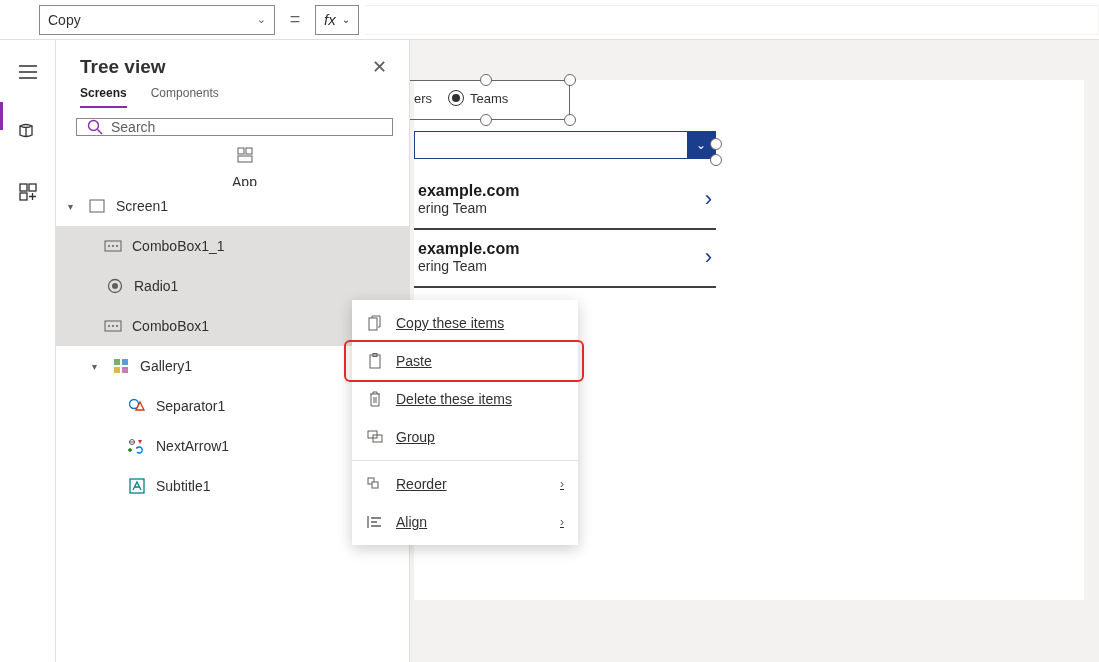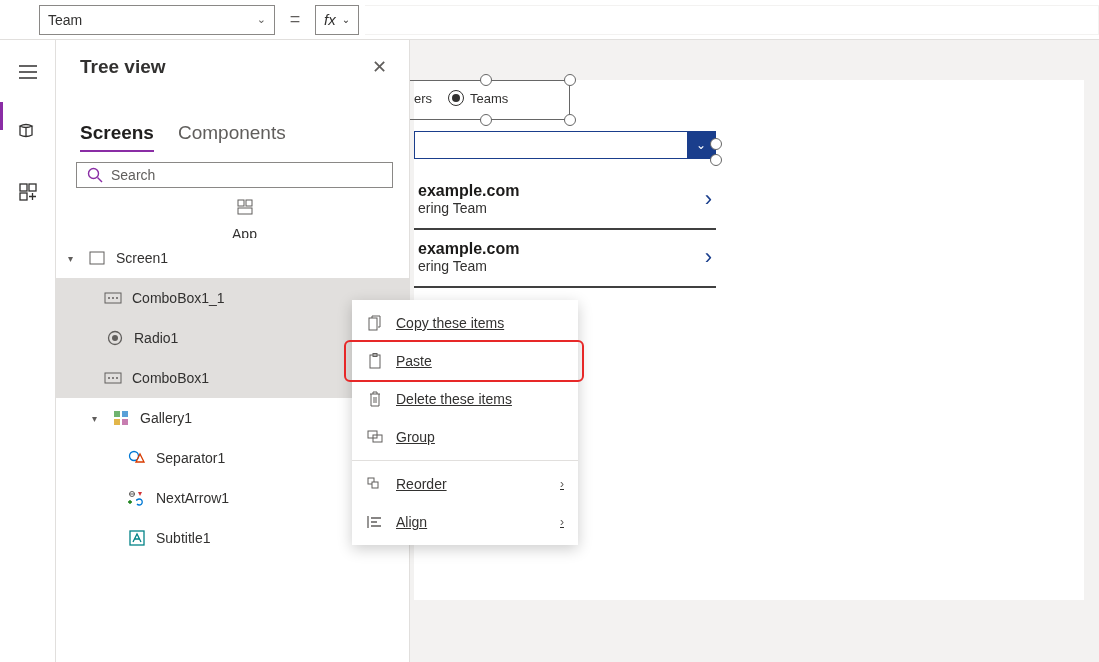--- a/index.html
+++ b/index.html
@@ -17,25 +17,25 @@
   .app { display: flex; height: calc(100% - 40px); }
   .leftrail { width: 56px; border-right: 1px solid #e1dfdd; display: flex; flex-direction: column; align-items: center; padding-top: 16px; gap: 28px; position: relative; }
   .rail-btn { width: 40px; height: 32px; display:flex; align-items:center; justify-content:center; cursor: pointer; color:#201f1e; }
   .rail-indicator { position:absolute; left:0; top:62px; width:3px; height:28px; background:#8a2da5; }
 
   
   .tree-pane { width: 354px; border-right: 1px solid #e1dfdd; background:#fff; display:flex; flex-direction:column; position: relative; }
   .tree-header { display:flex; align-items:center; justify-content:space-between; padding: 16px 22px 4px 24px; }
   .tree-title { font-size: 19px; font-weight: 600; }
   .close-x { font-size: 18px; color:#605e5c; cursor:pointer; }
-  .tree-tabs { display:flex; gap: 24px; padding: 4px 24px 0 24px; font-size: 19px; margin-top: 36px; }
+  .tree-tabs { display:flex; gap: 24px; padding: 4px 24px 0 24px; font-size: 12px; }
   .tab { padding-bottom: 6px; cursor:pointer; color:#605e5c; }
   .tab.active { color:#201f1e; font-weight:600; border-bottom: 2px solid #8a2da5; }
   .search-wrap { padding: 10px 16px 10px 20px; }
-  .search-box { height: 26px; border:1px solid #8a8886; display:flex; align-items:center; padding: 0 10px; gap:8px; color:#605e5c; font-size:14px; cursor:text; }
+  .search-box { height: 18px; border:1px solid #8a8886; display:flex; align-items:center; padding: 0 10px; gap:8px; color:#605e5c; font-size:14px; cursor:text; }
 
   .tree-list { flex:1; overflow:auto; font-size:14px; }
   .tree-row { display:flex; align-items:center; height:40px; gap:10px; cursor:pointer; }
   .tree-row.selected { background:#e1dfdd; }
   .caret { width:10px; font-size:10px; color:#605e5c; }
   .tree-label { flex:1; white-space:nowrap; overflow:hidden; }
 
   .icon-box { width:18px; height:18px; display:inline-flex; align-items:center; justify-content:center; }
 
   
@@ -66,21 +66,21 @@
   .cm-item .cm-chev { margin-left:auto; color:#605e5c; font-size:12px; }
   .cm-highlight { position:absolute; border:2px solid #e72828; border-radius:6px; pointer-events:none; }
 
   svg { display:block; }
 </style>
 </head>
 <body>
 
 <div class="formula-bar">
   <div class="prop-select">
-    <span>Team</span>
+    <span>Copy</span>
     <span style="font-size:11px;color:#605e5c;">⌄</span>
   </div>
   <div class="equals">=</div>
   <div class="fx-box">
     <span>fx</span>
     <span class="chev">⌄</span>
   </div>
   <div class="formula-input"></div>
 </div>
 

